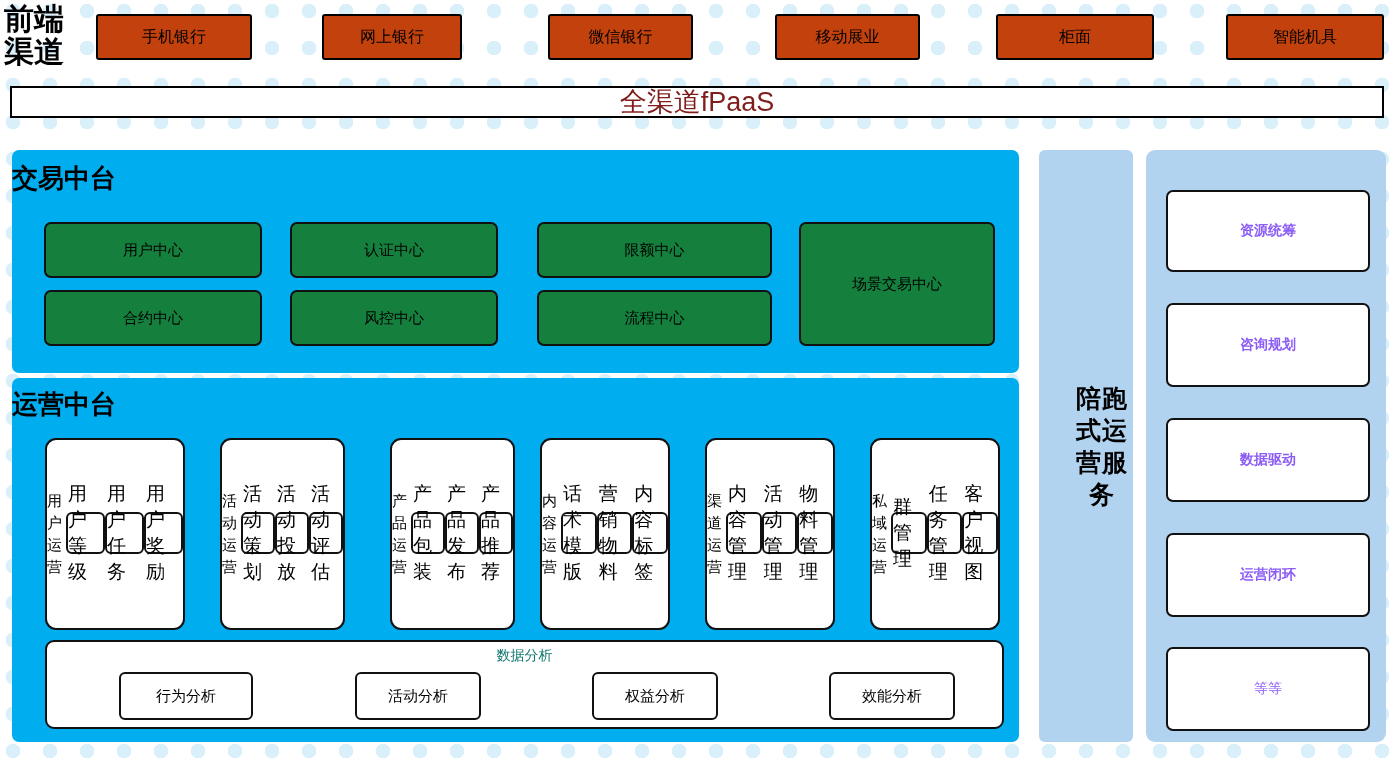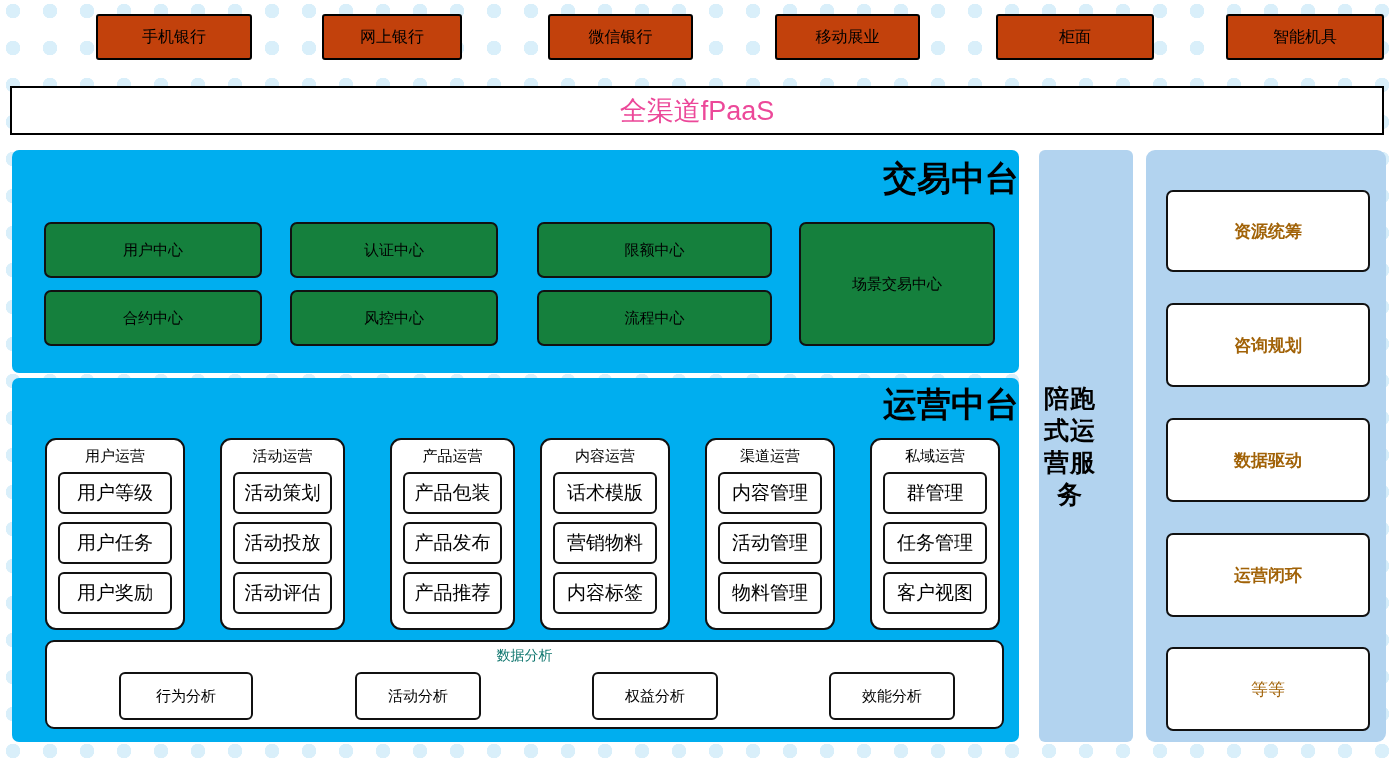--- a/index.html
+++ b/index.html
@@ -32,48 +32,48 @@
     text-align:left;letter-spacing:0px;
   }
   .chan-box{
     height:46px;top:14px;
     background:#c2410c;border:2px solid #000;border-radius:3px;
     display:flex;align-items:center;justify-content:center;
     font-size:16px;color:#000;
   }
   
   .fpaas{
-    left:10px;top:86px;width:1374px;height:49px;
+    left:10px;top:86px;width:1374px;height:32px;
     background:#fff;border:2px solid #000;
     display:flex;align-items:center;justify-content:center;
-    font-size:27px;color:#ec4899;
+    font-size:27px;color:#7f1d1d;
   }
 
   
   .cyan{
     background:#00AEEF;border-radius:7px;
   }
   .panel-title{
-    width:100%;text-align:right;color:#000;
+    width:100%;text-align:left;color:#000;
     font-family:"Liberation Serif","DejaVu Serif",serif;
-    font-size:34px;font-weight:700;line-height:34px;
+    font-size:26px;font-weight:700;line-height:34px;
   }
   .wbox{
     background:#15803d;border:2.5px solid #111;border-radius:7px;
     display:flex;align-items:center;justify-content:center;
     color:#000;text-align:center;
   }
 
   
   .tx-box{font-size:15px;}
 
   
   .op-col{
     background:#ffffff;border:2.5px solid #111;border-radius:11px;
-    display:flex;flex-direction:column;align-items:center;
+    display:flex;flex-direction:row;align-items:center;
     padding-top:5px;
   }
   .op-col-title{font-size:15px;color:#000;line-height:22px;margin-bottom:5px;}
   .op-item{
     border:2.5px solid #111;border-radius:6px;background:#fff;
     display:flex;align-items:center;justify-content:center;
     font-size:19px;color:#000;margin-bottom:8px;
   }
   
   .da-panel{
@@ -87,44 +87,48 @@
   .da-item{
     position:absolute;top:30px;height:44px;
     border:2.5px solid #111;border-radius:6px;background:#fff;
     display:flex;align-items:center;justify-content:center;
     font-size:15px;color:#000;
   }
 
   
   .vstrip{
     background:#b2d3ef;border-radius:6px;
-    display:flex;align-items:center;justify-content:flex-start;
+    display:flex;align-items:center;justify-content:flex-end;
   }
   .vstrip-text{
     width:62px;text-align:center;
     font-size:25px;line-height:32px;font-weight:700;color:#000;
     letter-spacing:1px;
   }
 
   
   .rpanel{background:#b2d3ef;border-radius:9px;}
   .rcard{
     position:absolute;left:20px;width:200px;
     background:#fff;border:2.5px solid #111;border-radius:7px;
     display:flex;align-items:center;justify-content:center;
-    font-size:17px;color:#a16207;
+    font-size:14px;color:#8b5cf6;
   }
   .rcard.bold{font-weight:700;}
 </style>
 </head>
 <body>
 
 <div id="dots"></div>
 <div id="stage">
 
+  <div class="abs front-label">
+    <div>前端</div>
+    <div>渠道</div>
+  </div>
 
   <div id="channel-row">
       <div class="abs chan-box" style="left: 96px; width: 156px;">手机银行</div>
       <div class="abs chan-box" style="left: 322px; width: 140px;">网上银行</div>
       <div class="abs chan-box" style="left: 548px; width: 145px;">微信银行</div>
       <div class="abs chan-box" style="left: 775px; width: 145px;">移动展业</div>
       <div class="abs chan-box" style="left: 996px; width: 158px;">柜面</div>
       <div class="abs chan-box" style="left: 1226px; width: 158px;">智能机具</div>
     </div>
 

